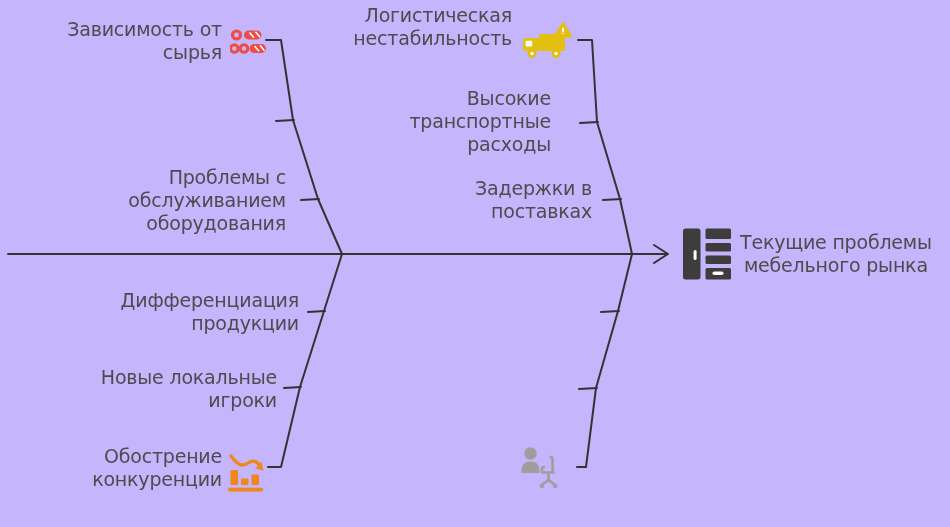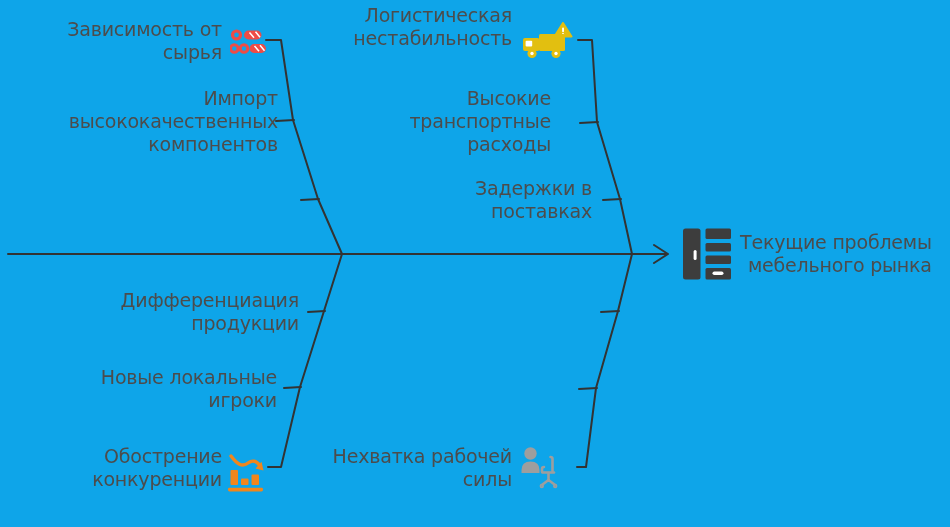--- a/index.html
+++ b/index.html
@@ -1,35 +1,35 @@
 <!DOCTYPE html>
 <html style="--c-line: #333333; --c-text: #4c4c4c; --c-raw-materials: #ee4c46; --c-logistics: #e2bf10; --c-competition: #f0861c; --c-labor: #9e9e9e; --c-effect: #3d3d3d;"><head>
 <meta charset="utf-8">
 <style>
   html,body{margin:0;padding:0;background:#ffffff;}
   #stage{
     position:relative;
     width:950px;height:527px;
-    background:#0ea5e9;
+    background:#c4b5fd;
     overflow:hidden;
     font-family:"DejaVu Sans", sans-serif;
   }
   svg{display:block;}
   .skeleton{position:absolute;left:0;top:0;}
   .icon{position:absolute;}
   .label{
     position:absolute;
     font-size:19px;
     line-height:23px;
     color:var(--c-text,#4c4c4c);
     text-align:right;
     white-space:pre-line;
     letter-spacing:-0.2px;
   }
-  .label.align-left{text-align:right;}
+  .label.align-left{text-align:center;}
 </style>
 </head>
 <body>
 
 <div id="stage">
 
   <svg class="skeleton" width="950" height="527" viewBox="0 0 950 527">
     <g fill="none" stroke="#333333" stroke-width="2" stroke-linecap="round" stroke-linejoin="round">
 
       <path d="M8 254 L666 254"></path>
@@ -60,24 +60,24 @@
     <g fill="#ee4c46">
       <circle cx="6.5" cy="7" r="4" fill="none" stroke="#ee4c46" stroke-width="3.2"></circle>
       <rect x="14" y="2.6" width="17.5" height="8.8" rx="4.4"></rect>
       <circle cx="4.3" cy="20.5" r="3.8" fill="none" stroke="#ee4c46" stroke-width="3"></circle>
       <circle cx="14" cy="20.5" r="3.8" fill="none" stroke="#ee4c46" stroke-width="3"></circle>
       <rect x="19.5" y="16.1" width="16.5" height="8.8" rx="4.4"></rect>
       <path d="M19.5 4.4 L24 9.8 M25.5 3.8 L30 9.2 M24.5 17.9 L29 23.3 M30 17.3 L34.5 22.7" stroke="#ffffff" stroke-width="1.5" fill="none"></path>
     </g>
   </svg>
 
-  <div class="label" style="right:672px;top:87px">Импорт
-высококачественных
-компонентов</div>
 
+  <div class="label" style="right:664px;top:166px">Проблемы с
+обслуживанием
+оборудования</div>
 
   <div class="label" style="right:438px;top:4px">Логистическая
 нестабильность</div>
 
   <svg class="icon" style="left:523px;top:22px" width="60" height="38" viewBox="0 0 60 38">
     <g fill="#e2bf10">
       <path d="M40 1 L48.5 14.5 L31.5 14.5 Z" stroke="#e2bf10" stroke-width="2" stroke-linejoin="round"></path>
       <rect x="39.1" y="5.4" width="1.9" height="4.8" rx="0.95" fill="#ffffff"></rect>
       <circle cx="40" cy="12.2" r="1.1" fill="#ffffff"></circle>
       <rect x="16" y="12" width="26" height="17" rx="1.5"></rect>
@@ -112,22 +112,20 @@
       <path d="M35.5 20.5 L27.5 18.6 L33.5 11.8 Z"></path>
       <rect x="2.5" y="20" width="7.5" height="15" rx="1"></rect>
       <rect x="13" y="28.5" width="7.5" height="6.5" rx="1"></rect>
       <rect x="23.5" y="24.5" width="7.5" height="10.5" rx="1"></rect>
       <rect x="0" y="37.8" width="35" height="3.6" rx="1.4"></rect>
     </g>
   </svg>
 
 
 
-  <div class="label" style="right:438px;top:445px">Нехватка рабочей
-силы</div>
 
   <svg class="icon" style="left:520px;top:446px" width="40" height="46" viewBox="0 0 40 46">
     <g fill="#9e9e9e">
       <circle cx="10.5" cy="7.5" r="6.2"></circle>
       <path d="M1.5 27 L1.5 24 Q1.5 15.5 10.5 15.5 Q19.5 15.5 19.5 24 L19.5 27 Z"></path>
     </g>
     <g fill="none" stroke="#9e9e9e" stroke-width="2.6" stroke-linecap="round" stroke-linejoin="round">
       <path d="M30.5 11 Q32.5 11 32.5 13 L32.5 25"></path>
       <path d="M24 21 Q22 21 22 23 L22 26"></path>
       <path d="M22.5 26.5 L34 26.5"></path>

